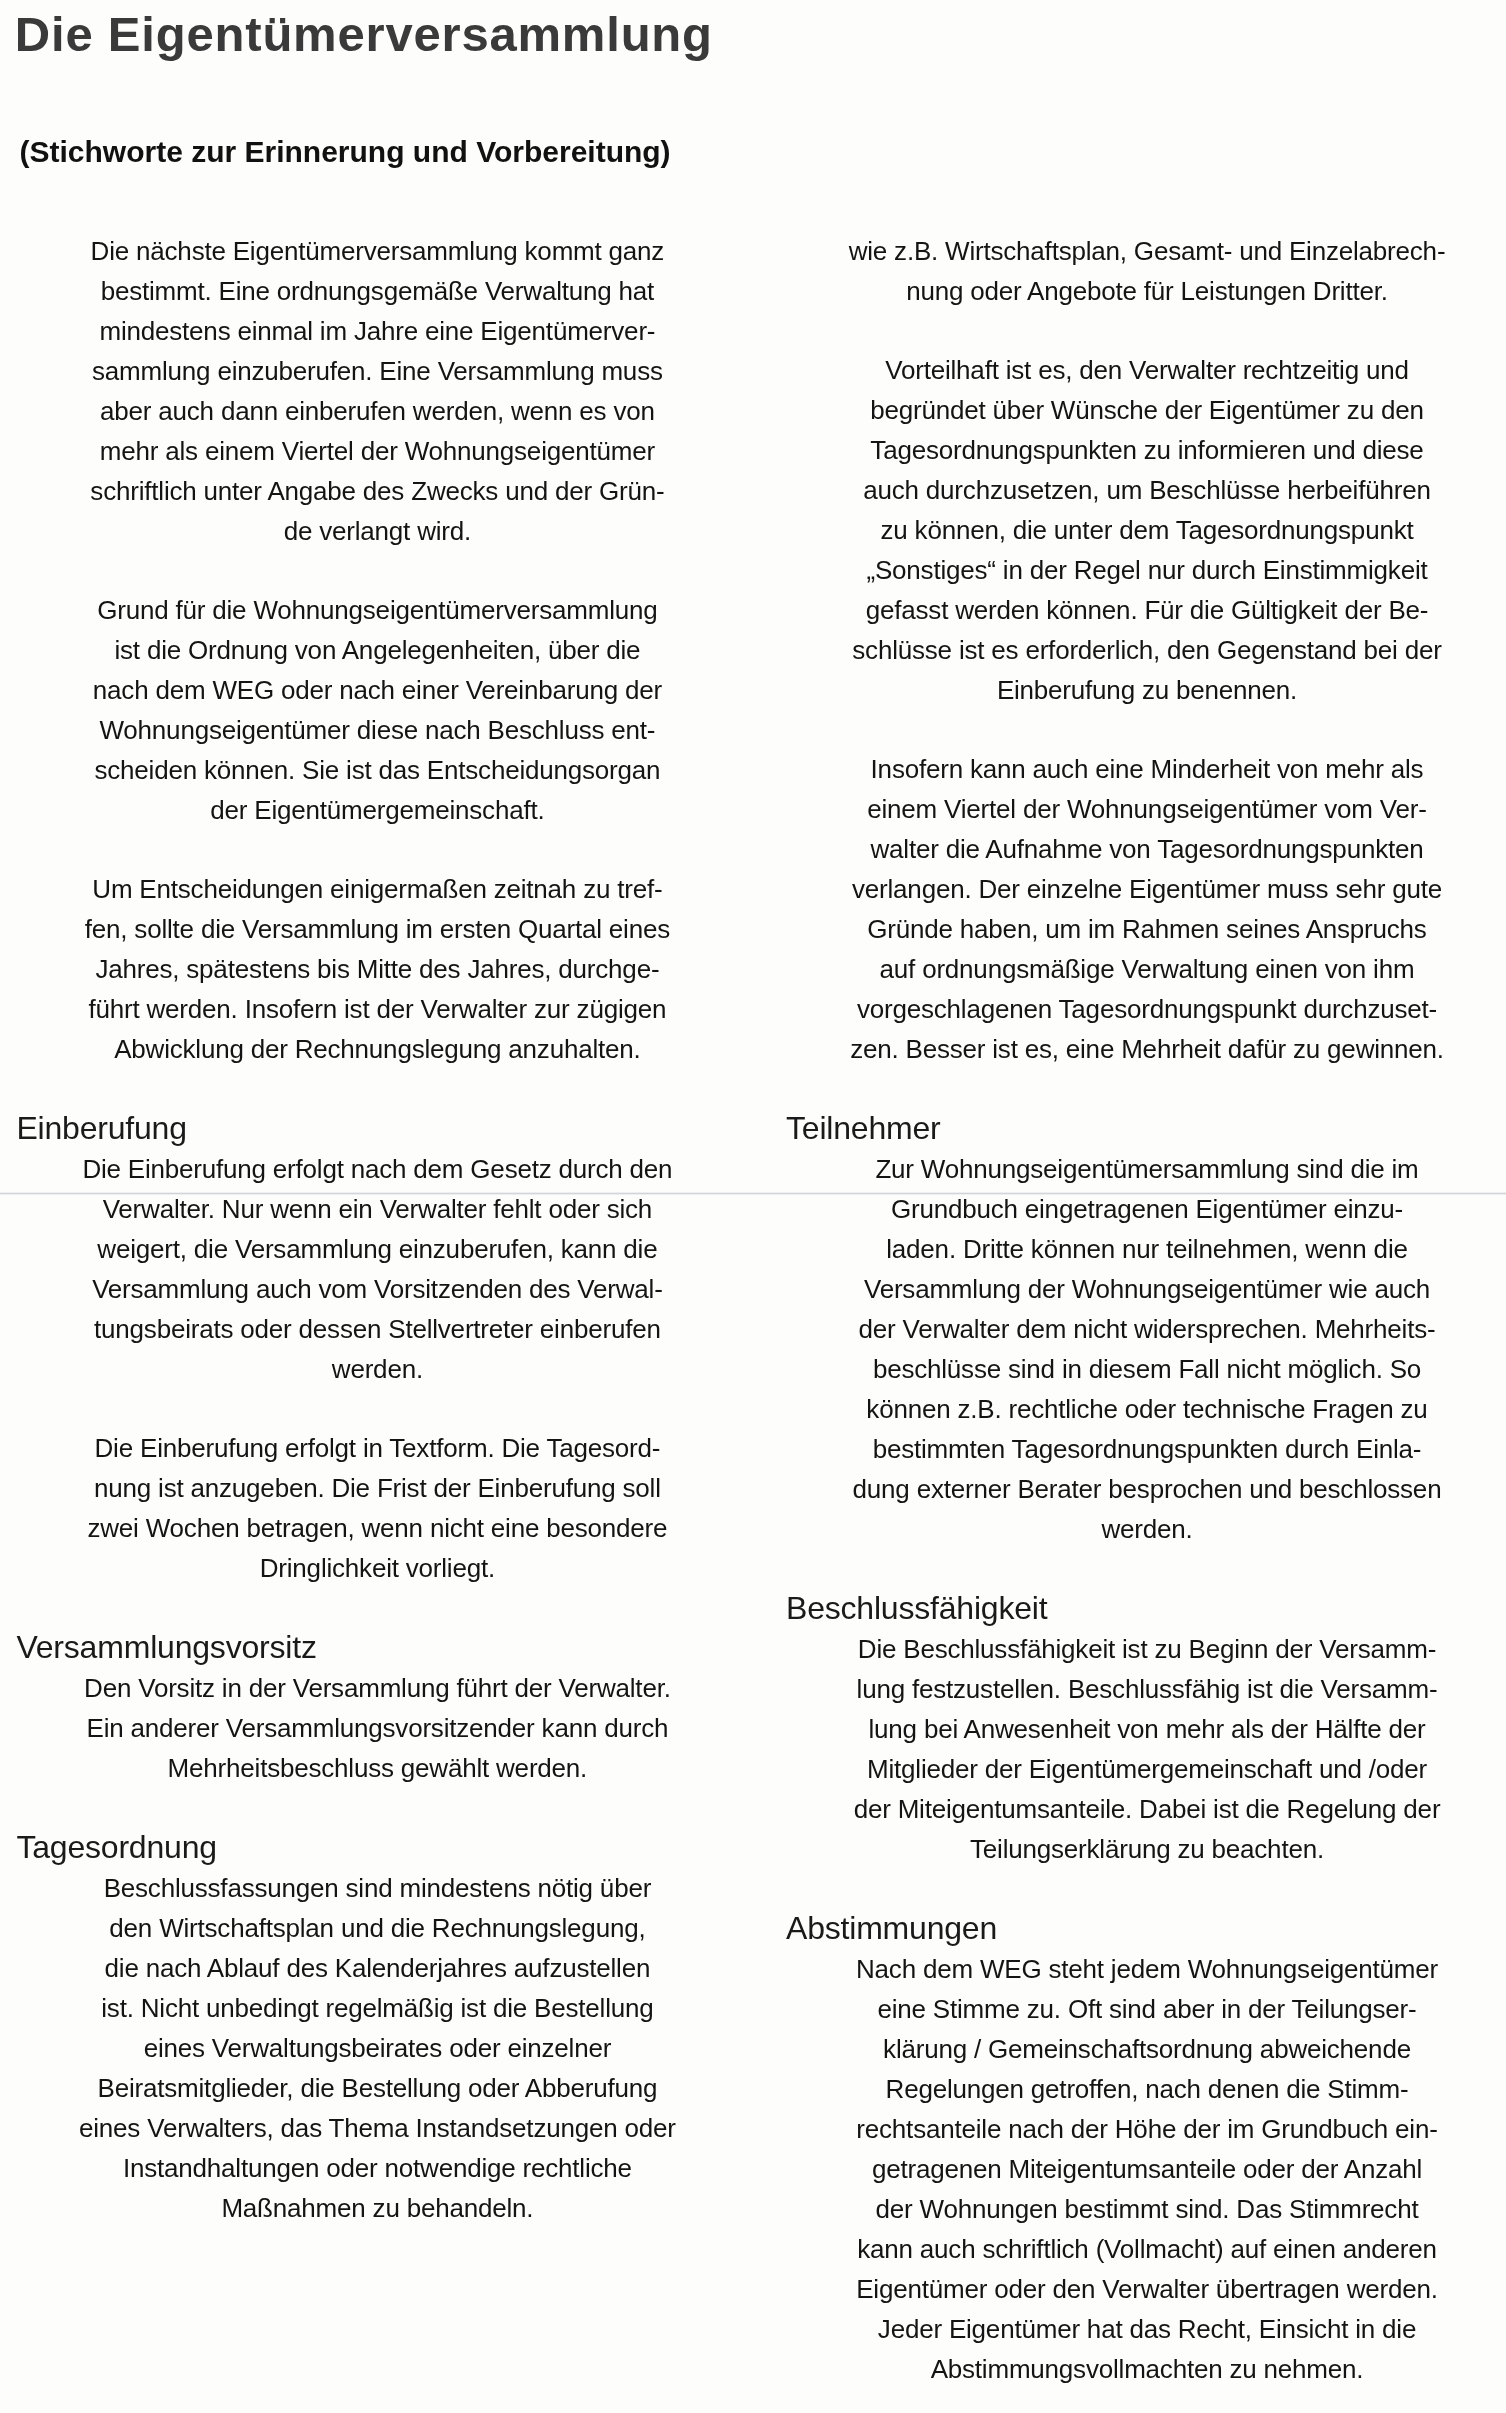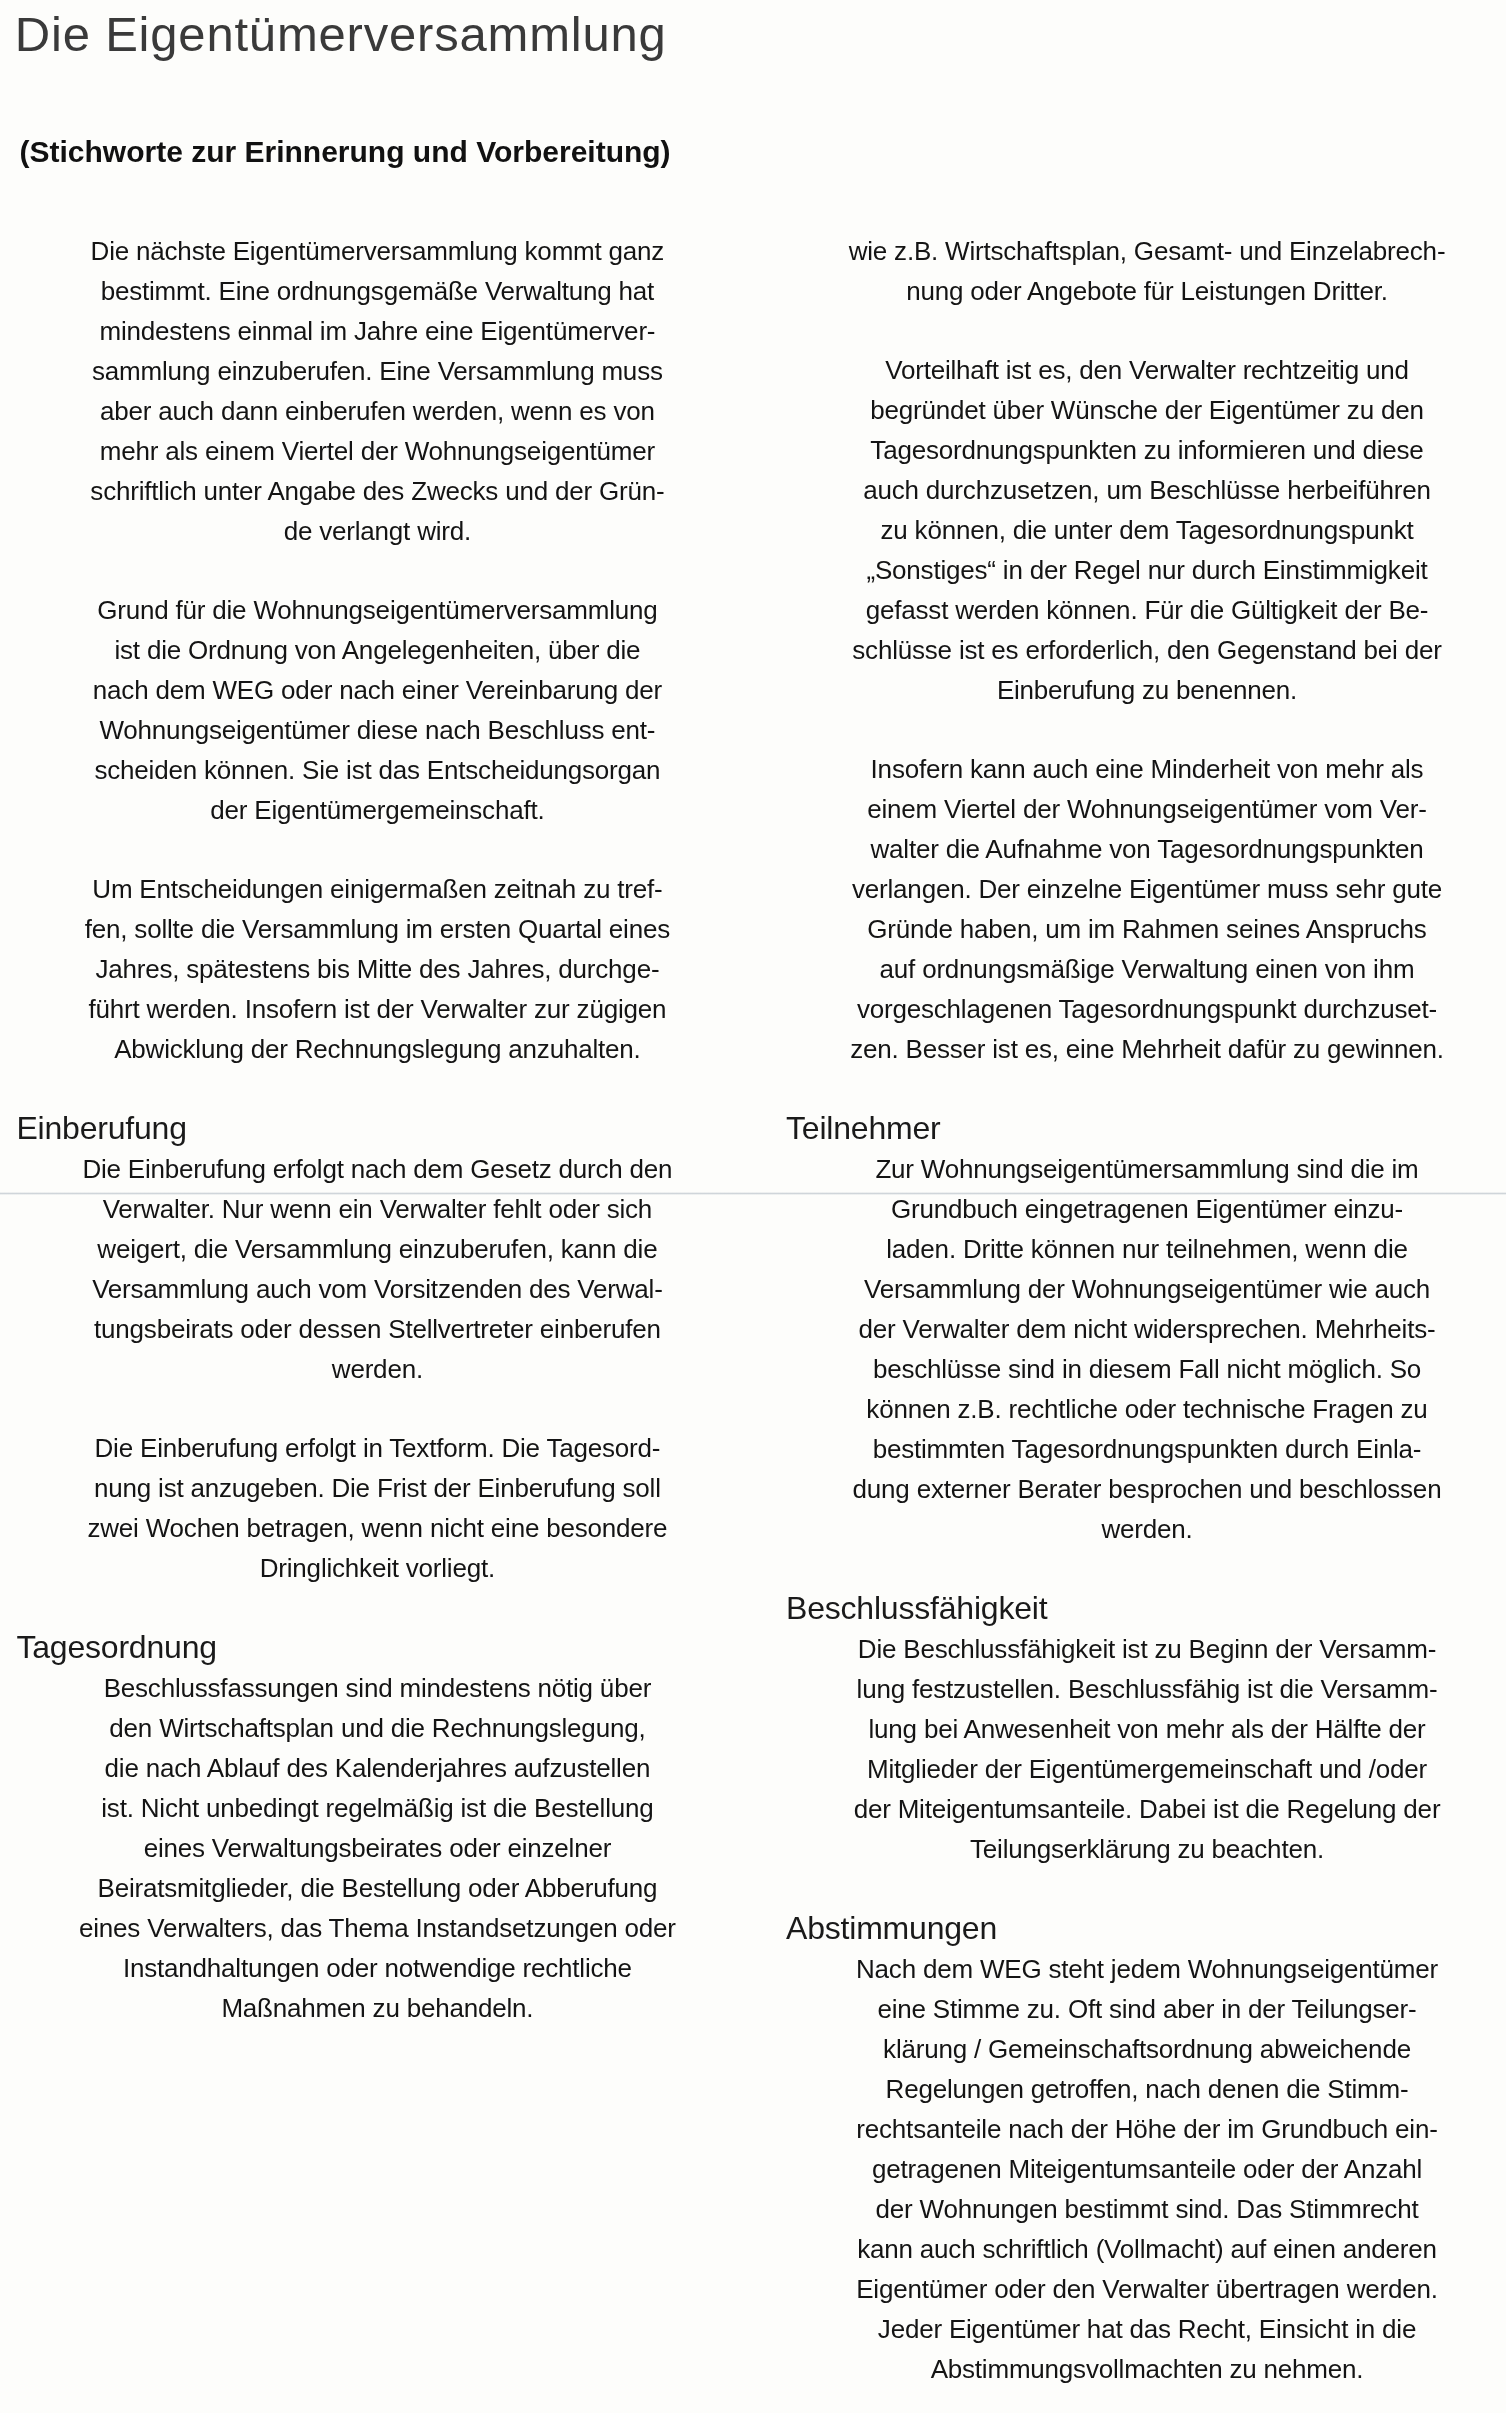--- a/index.html
+++ b/index.html
@@ -10,21 +10,21 @@
       position: relative;
       overflow: hidden;
       font-family: "Liberation Sans", "DejaVu Sans", sans-serif;
       color: #141414;
     }
     .page-title {
       position: absolute;
       left: 14.8px;
       top: 4.9px;
       font-size: 49px;
-      font-weight: normal;
+      font-weight: bold;
       letter-spacing: 0.8px;
       color: #3a3a3a;
       margin: 0;
       line-height: 59px;
     }
     .page-subtitle {
       position: absolute;
       left: 11.5px;
       top: 123px;
       font-size: 30px;
@@ -97,20 +97,26 @@
 weigert, die Versammlung einzuberufen, kann die
 Versammlung auch vom Vorsitzenden des Verwal-
 tungsbeirats oder dessen Stellvertreter einberufen
 werden.</p>
     <p class="para">Die Einberufung erfolgt in Textform. Die Tagesord-
 nung ist anzugeben. Die Frist der Einberufung soll
 zwei Wochen betragen, wenn nicht eine besondere
 Dringlichkeit vorliegt.</p>
   </div>
 
+  <div class="section">
+    <h3 class="section-heading">Versammlungsvorsitz</h3>
+    <p class="para">Den Vorsitz in der Versammlung führt der Verwalter.
+Ein anderer Versammlungsvorsitzender kann durch
+Mehrheitsbeschluss gewählt werden.</p>
+  </div>
 
   <div class="section">
     <h3 class="section-heading">Tagesordnung</h3>
     <p class="para">Beschlussfassungen sind mindestens nötig über
 den Wirtschaftsplan und die Rechnungslegung,
 die nach Ablauf des Kalenderjahres aufzustellen
 ist. Nicht unbedingt regelmäßig ist die Bestellung
 eines Verwaltungsbeirates oder einzelner
 Beiratsmitglieder, die Bestellung oder Abberufung
 eines Verwalters, das Thema Instandsetzungen oder

